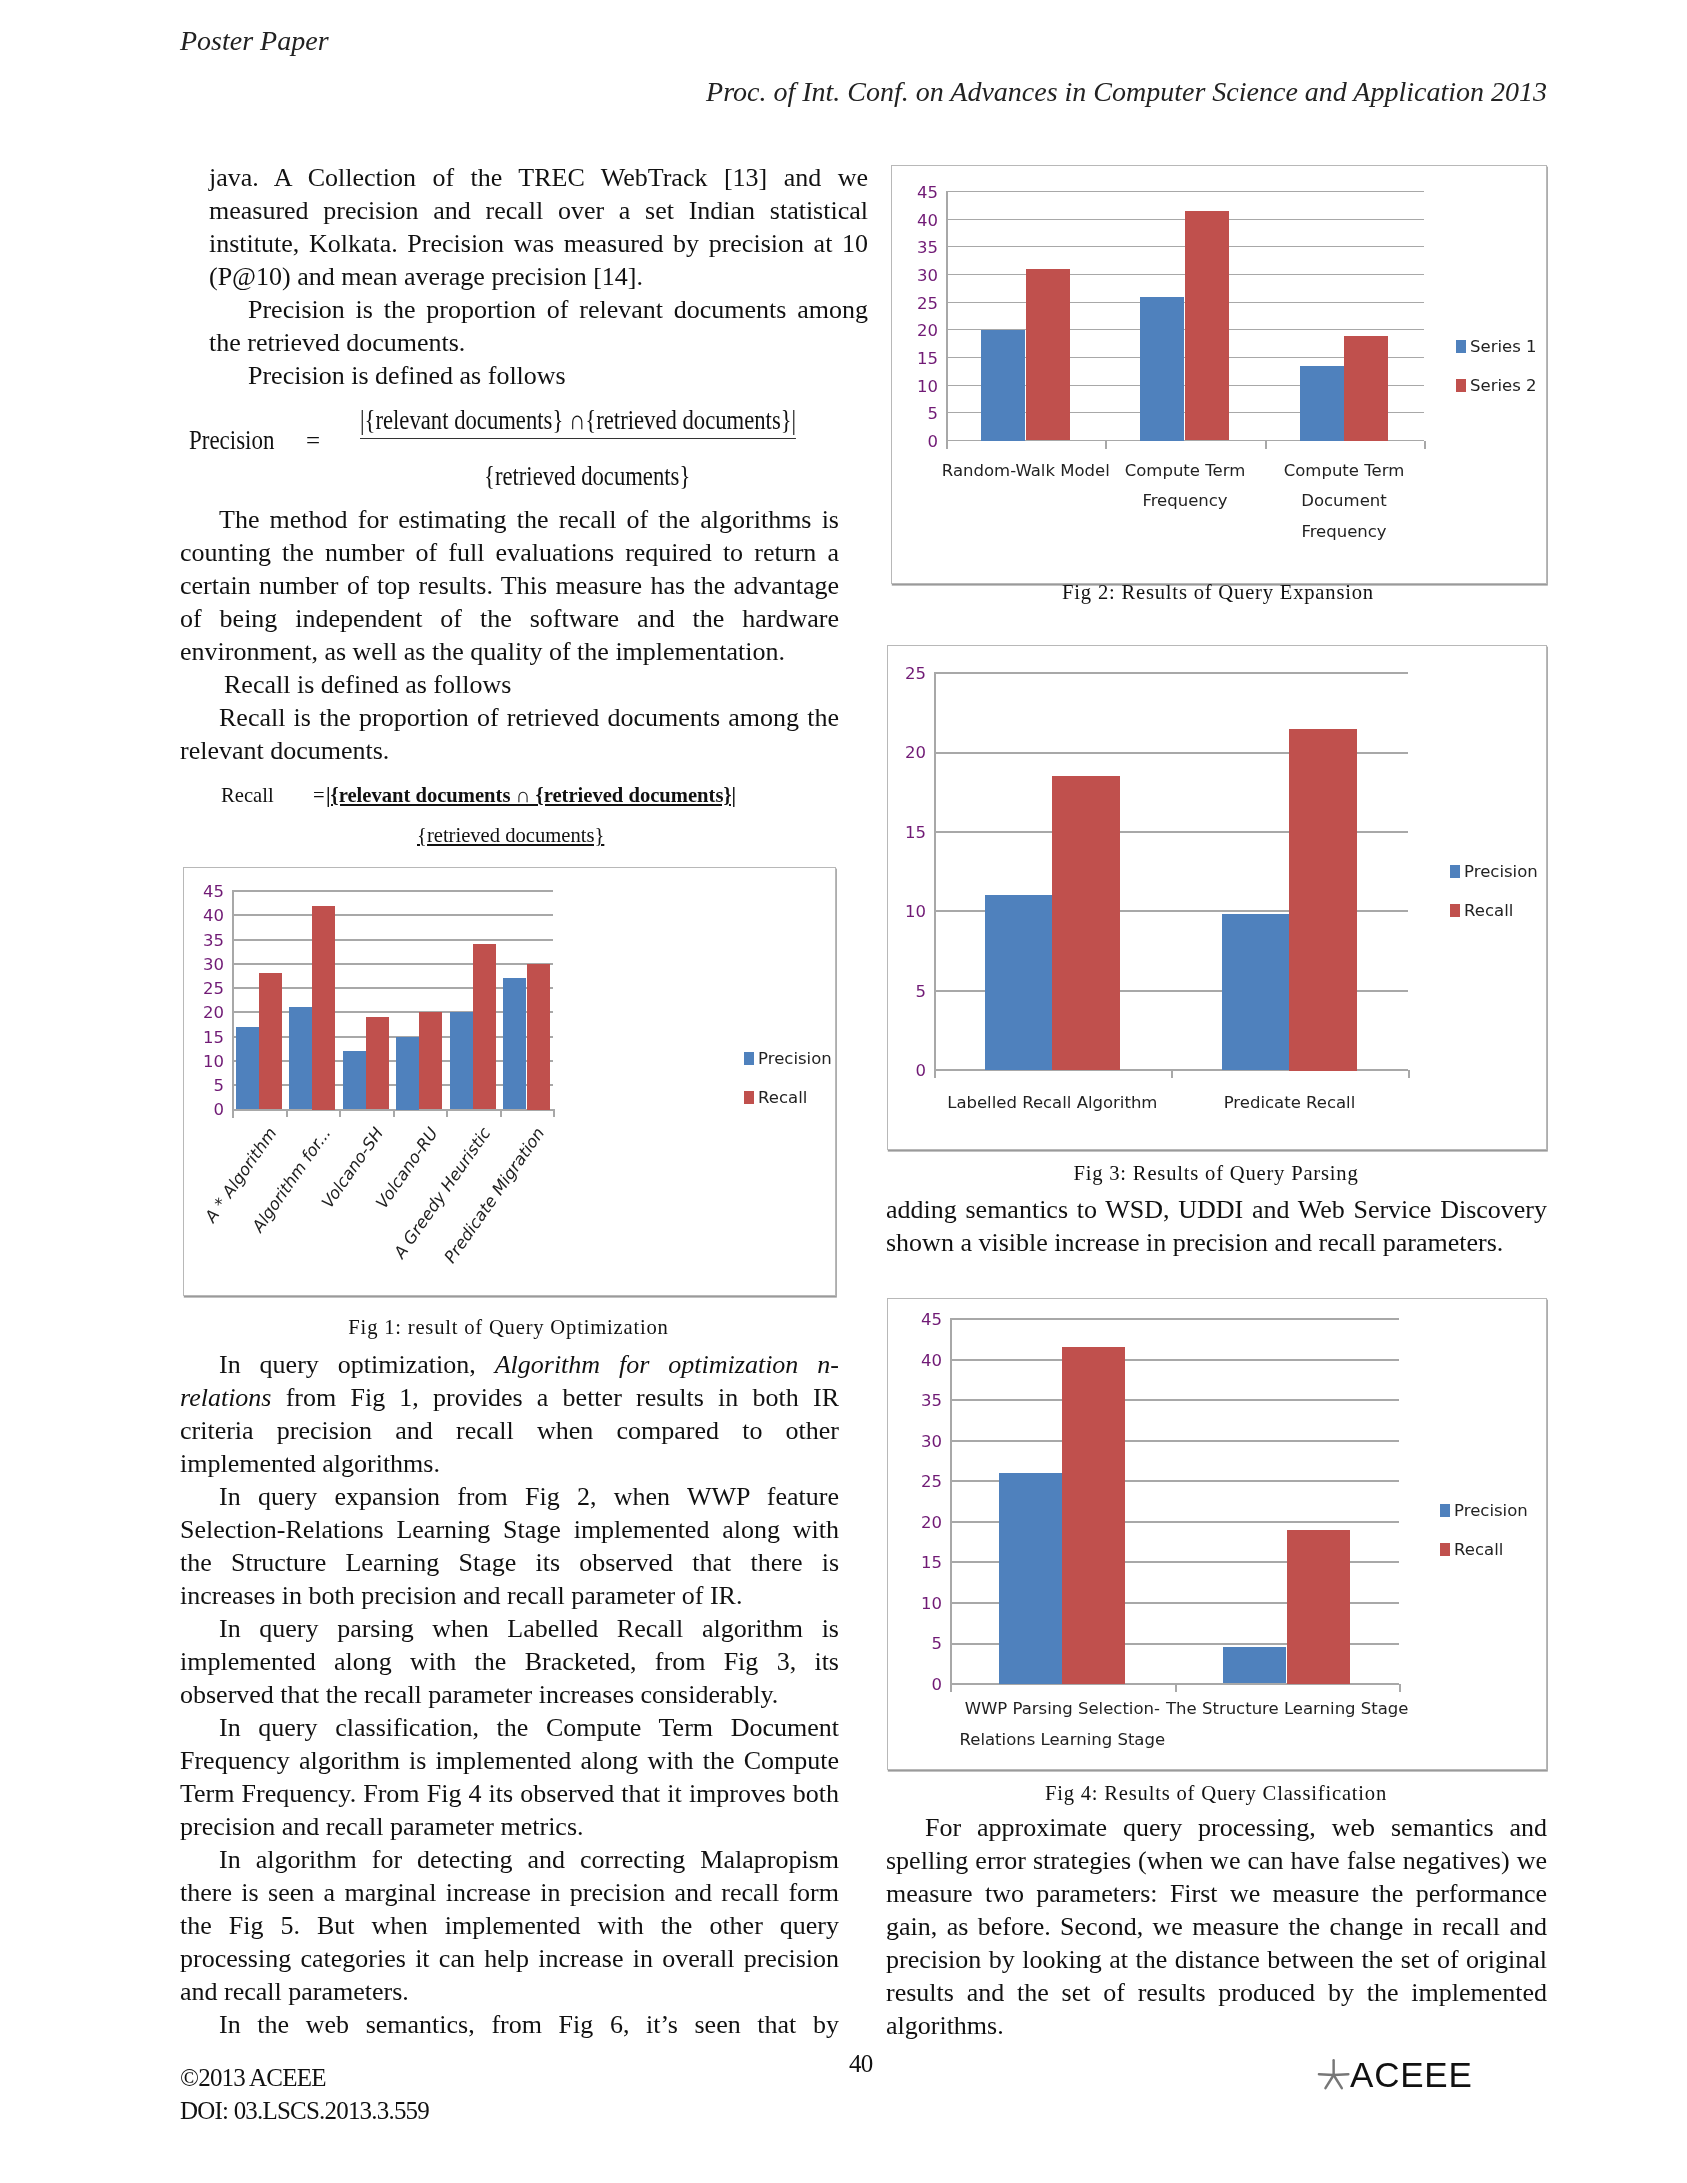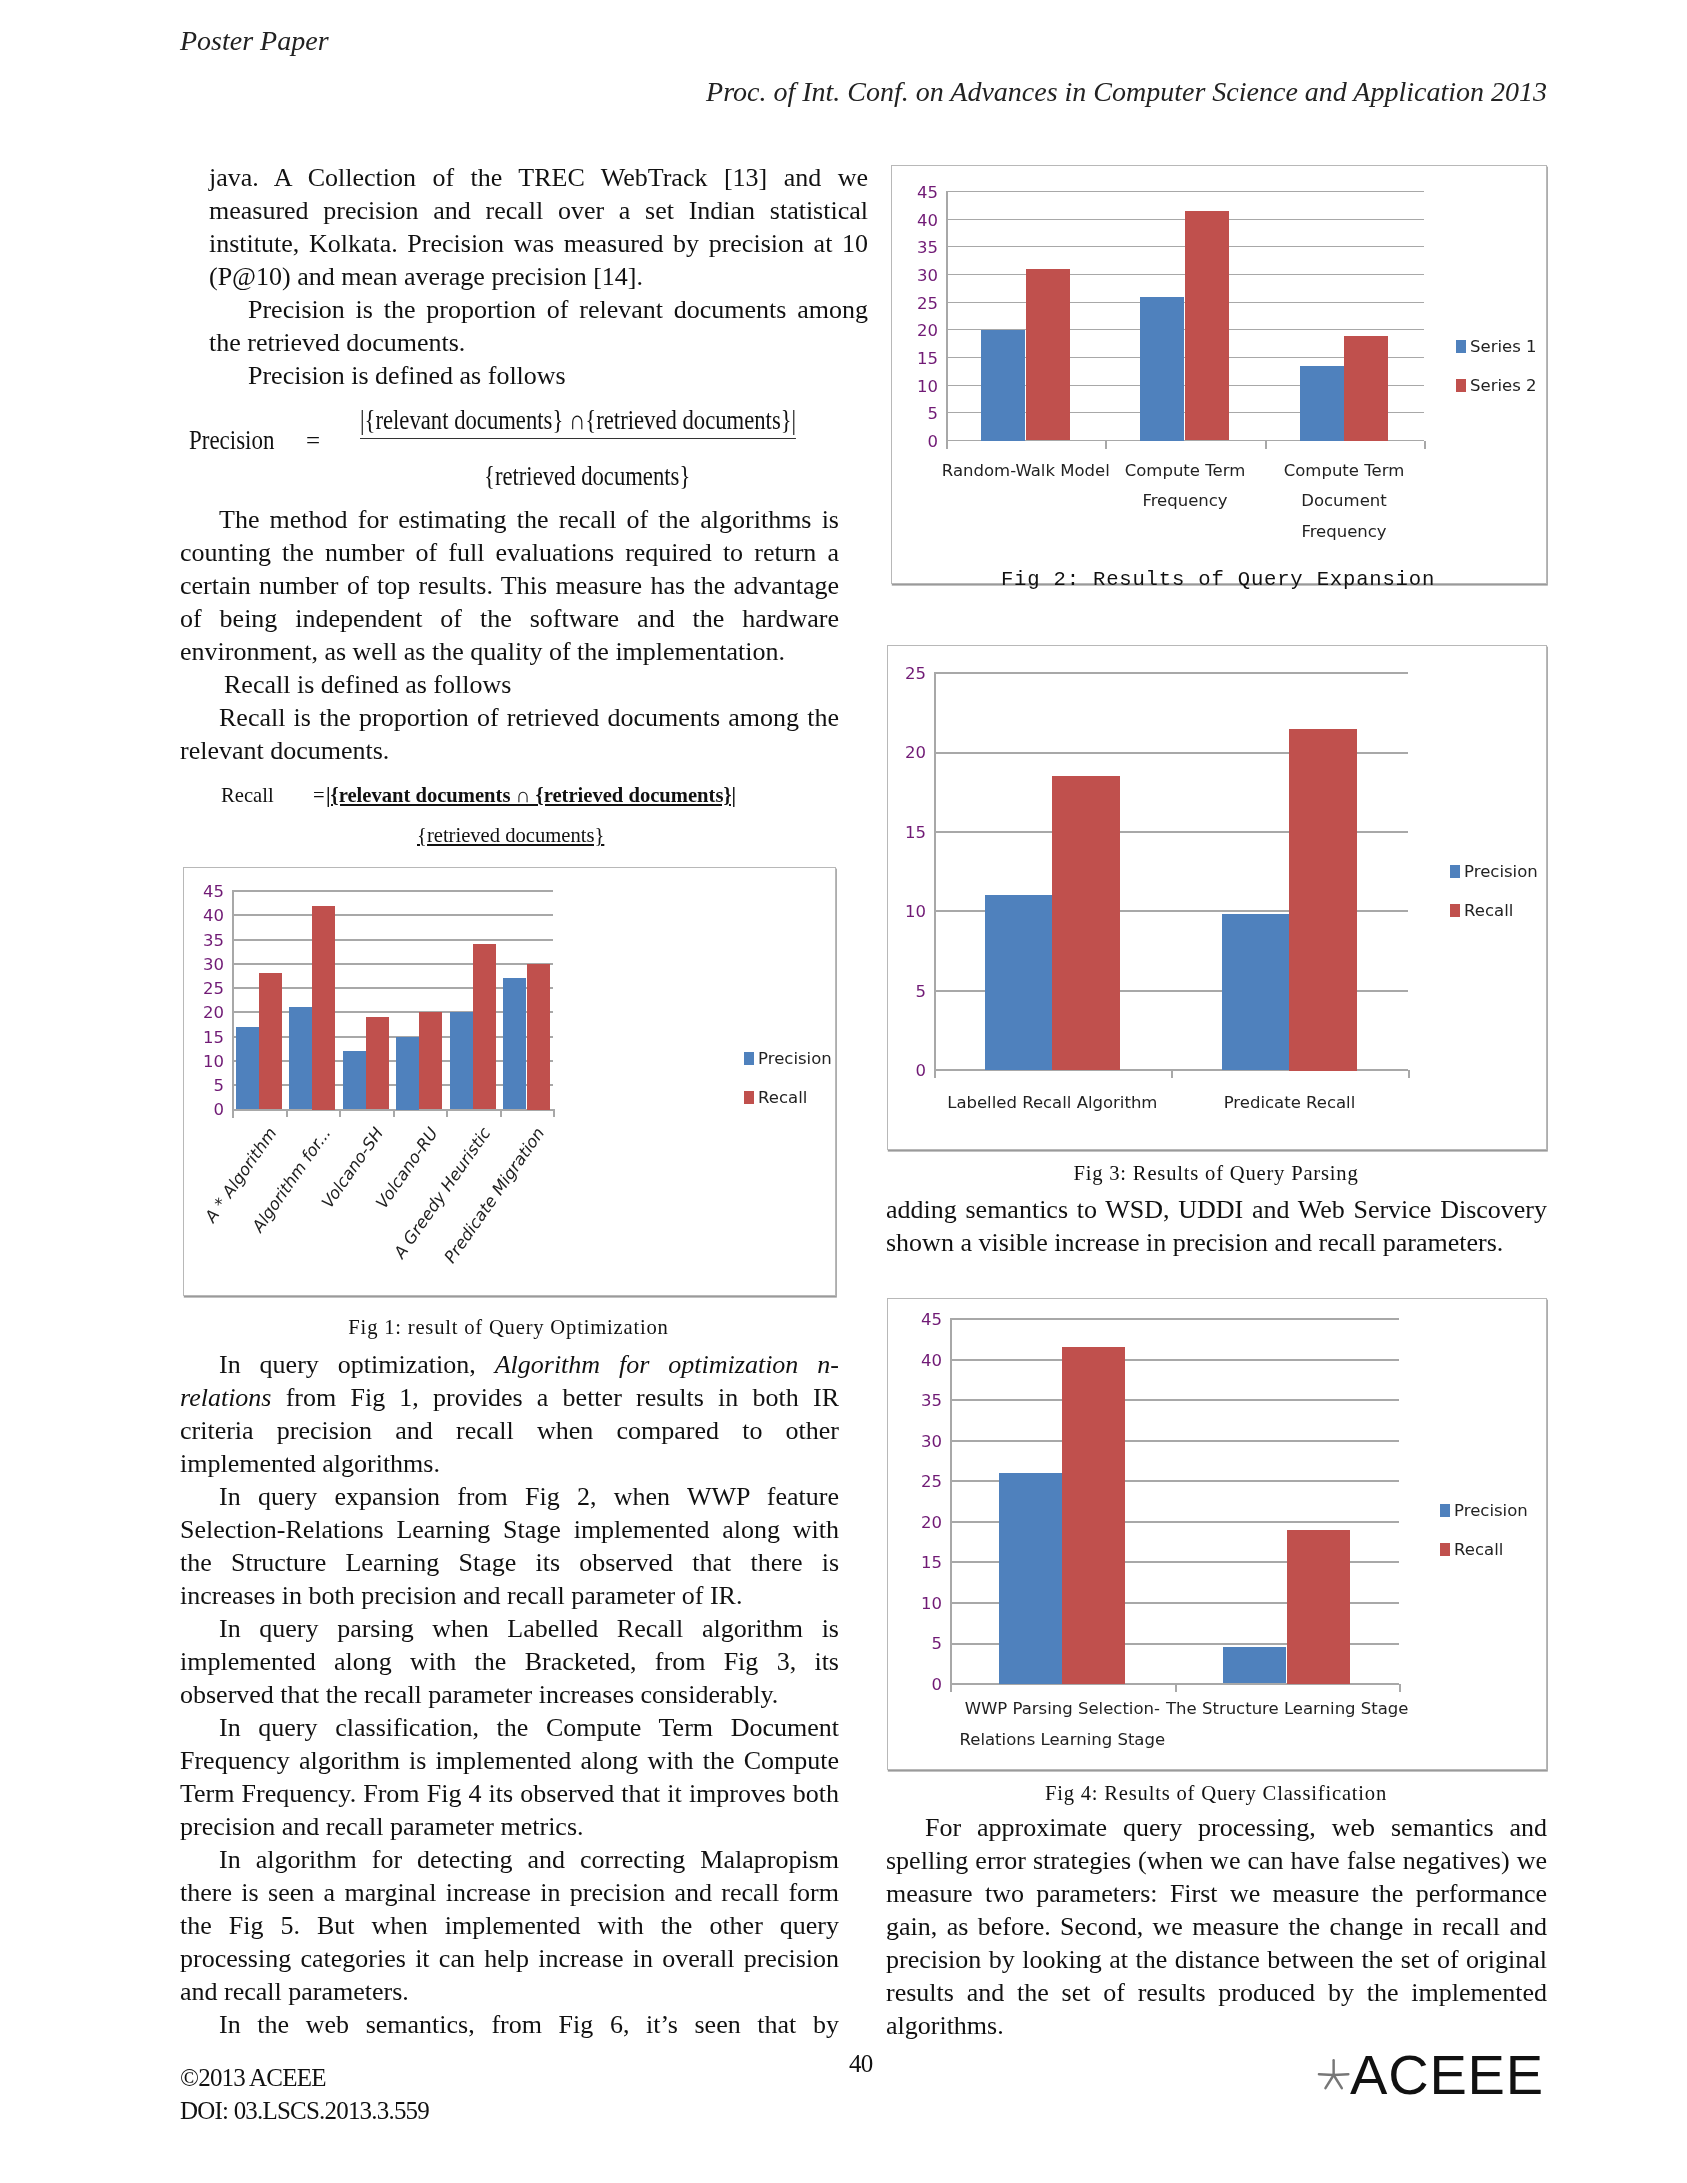--- a/index.html
+++ b/index.html
@@ -173,21 +173,21 @@
       <div class="li">
         <span class="sw" style="background: rgb(79, 129, 189);"></span>
         <span>Series 1</span>
       </div>
       <div class="li">
         <span class="sw" style="background: rgb(192, 80, 77);"></span>
         <span>Series 2</span>
       </div>
     </div>
 </div>
-<div class="cap" style="left:891px; width:654px; top:568px;font-family:Liberation Mono, monospace;">Fig 2: Results of Query Expansion</div>
+<div class="cap" style="left:891px; width:654px; top:581px;">Fig 2: Results of Query Expansion</div>
 
 <div class="chart" style="left:887px; top:645px; width:658px; height:503px;">
   <div class="plot" id="fig3-plot" style="left:46px; top:27px; width:474px; height:397px;">
       <div class="gl" style="top: 396px;"></div>
       <div class="ytick" style="left: -41px; top: 397px;">0</div>
       <div class="gl" style="top: 317px;"></div>
       <div class="ytick" style="left: -41px; top: 318px;">5</div>
       <div class="gl" style="top: 237px;"></div>
       <div class="ytick" style="left: -41px; top: 238px;">10</div>
       <div class="gl" style="top: 158px;"></div>
@@ -291,15 +291,15 @@
     <svg width="36" height="36" viewBox="0 0 44 44">
       <g stroke="#777" stroke-width="3" fill="none" stroke-linecap="round">
         <line x1="24" y1="4" x2="24" y2="22"></line>
         <line x1="6" y1="21" x2="24" y2="22"></line>
         <line x1="42" y1="21" x2="24" y2="22"></line>
         <line x1="14" y1="38" x2="24" y2="22"></line>
         <line x1="34" y1="38" x2="24" y2="22"></line>
       </g>
     </svg>
   </span>
-  <span style="font-family:'Liberation Sans', sans-serif; font-size:56px; letter-spacing:0.8px; color:#111; line-height:41px;">ACEEE</span>
+  <span style="font-family:'Liberation Sans', sans-serif; font-size:35px; letter-spacing:0.8px; color:#111; line-height:41px;">ACEEE</span>
 </div>
 
 
 </body></html>

